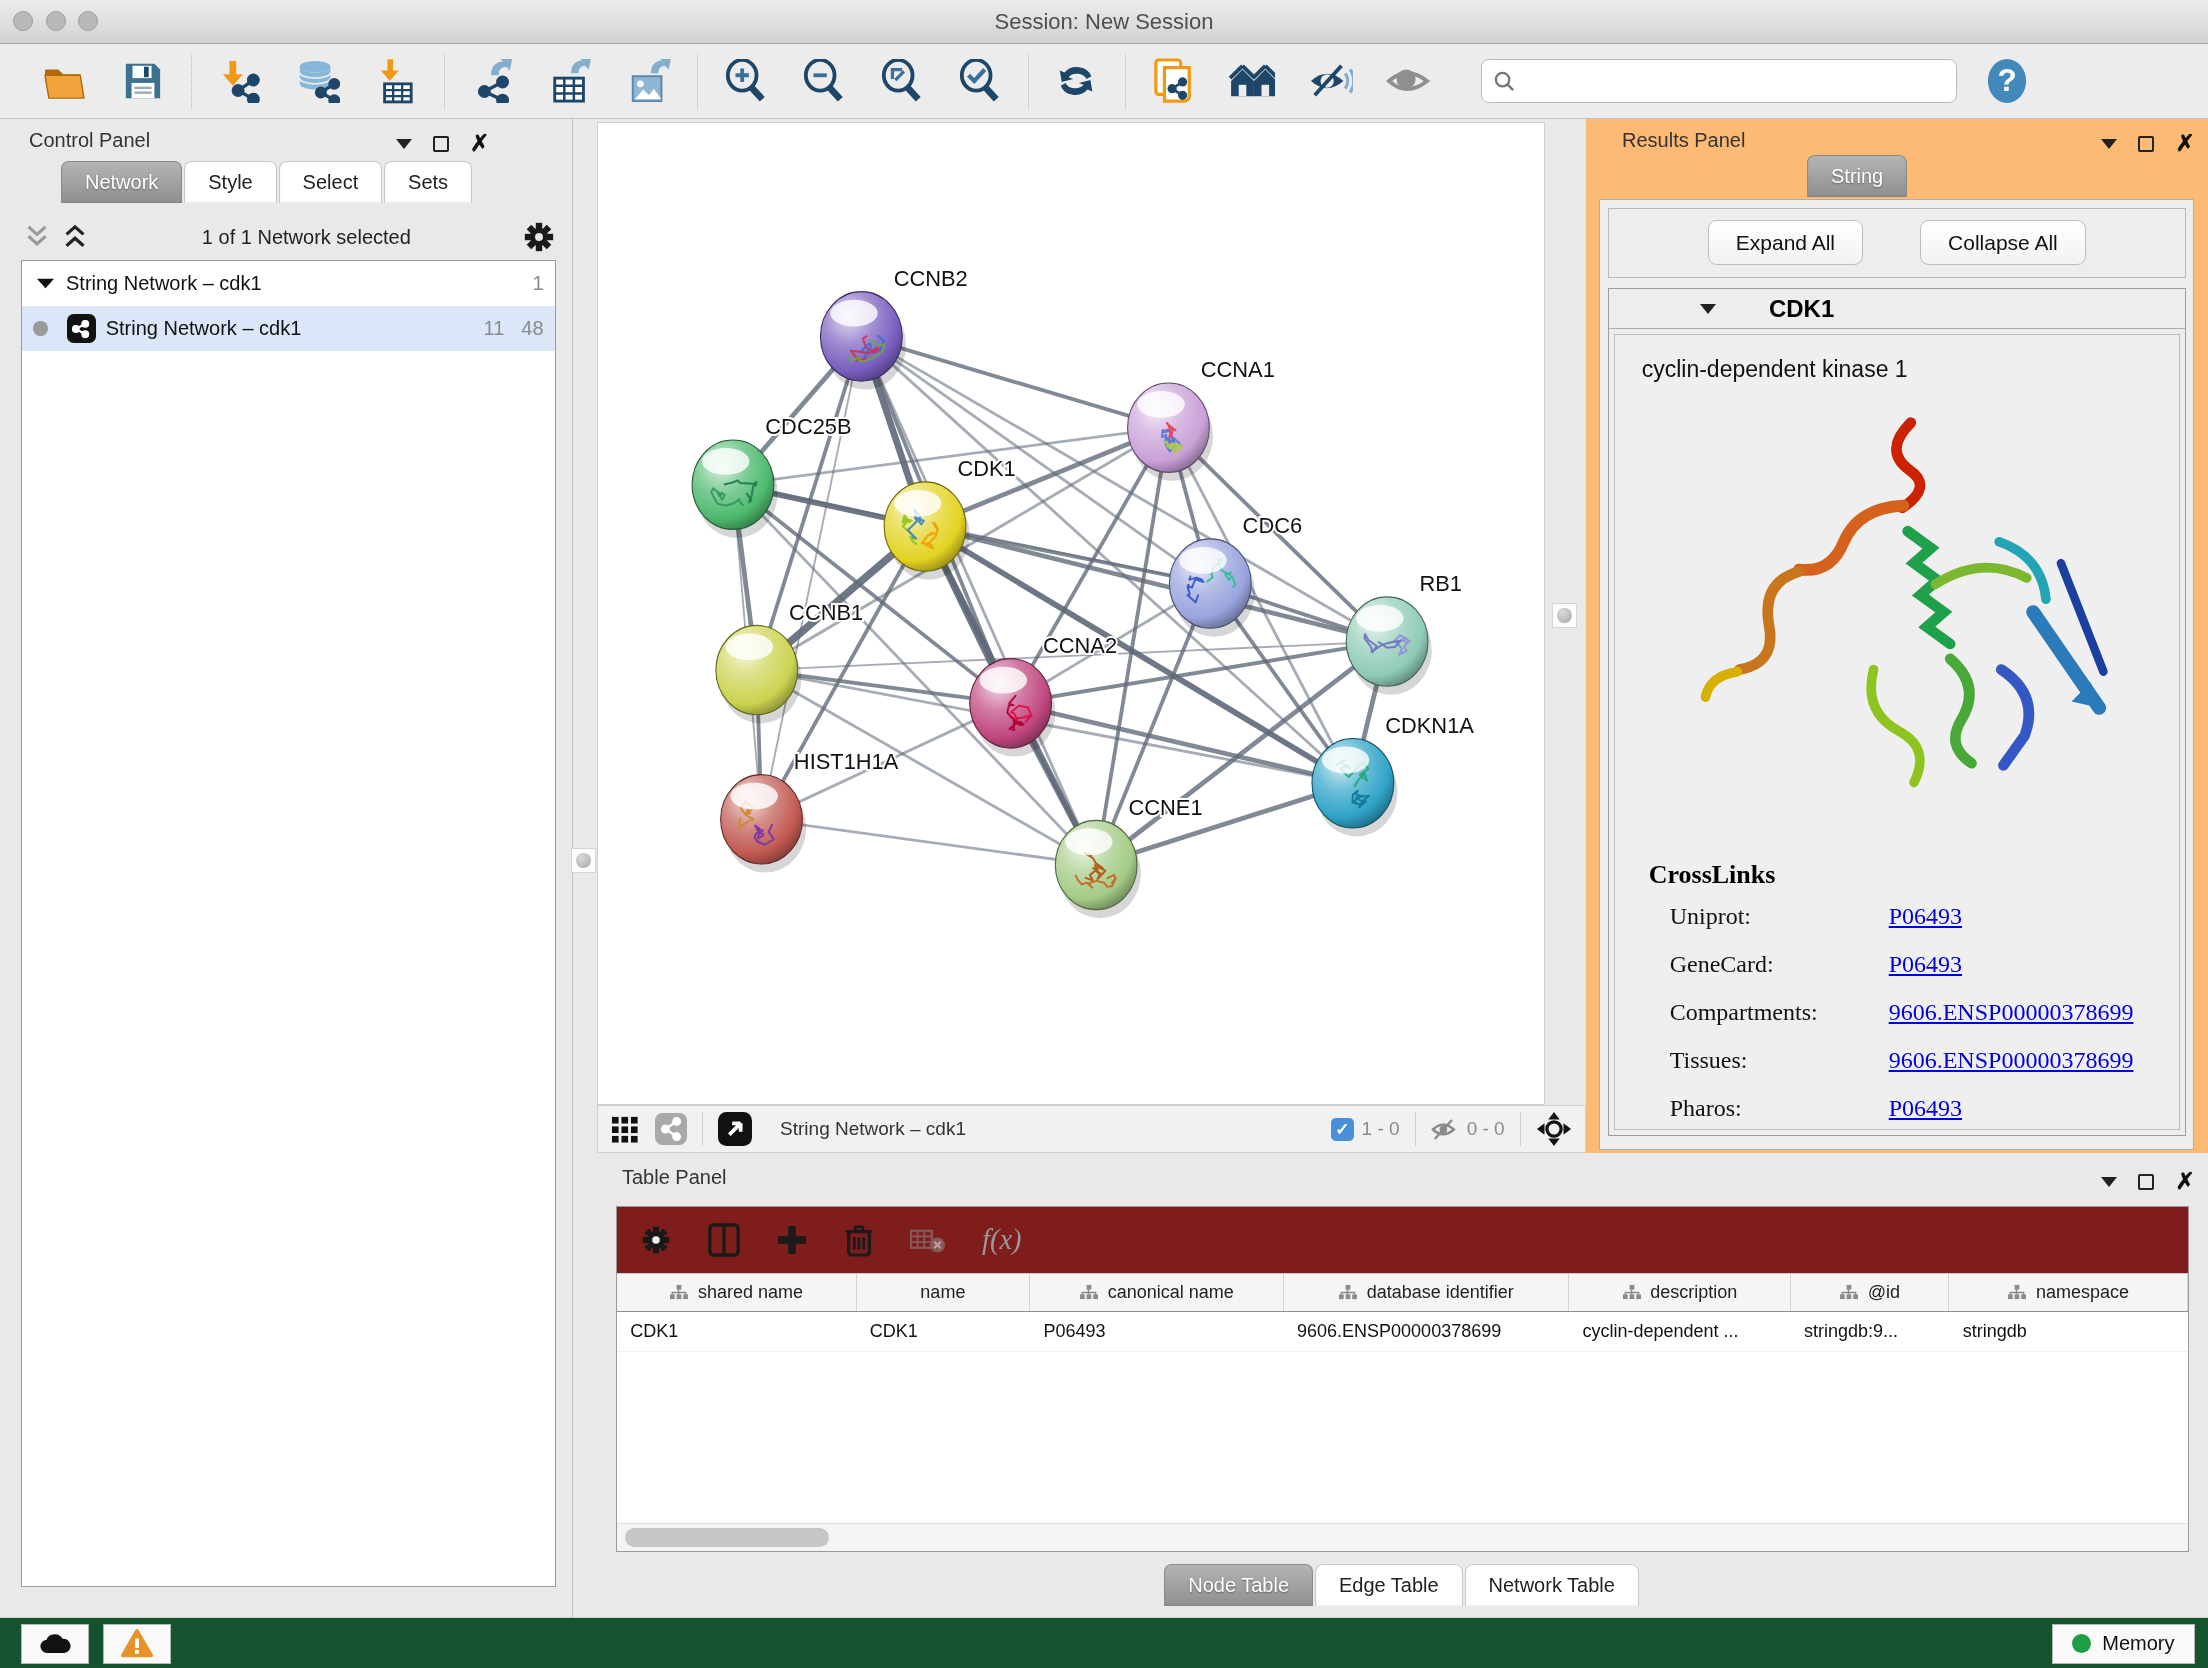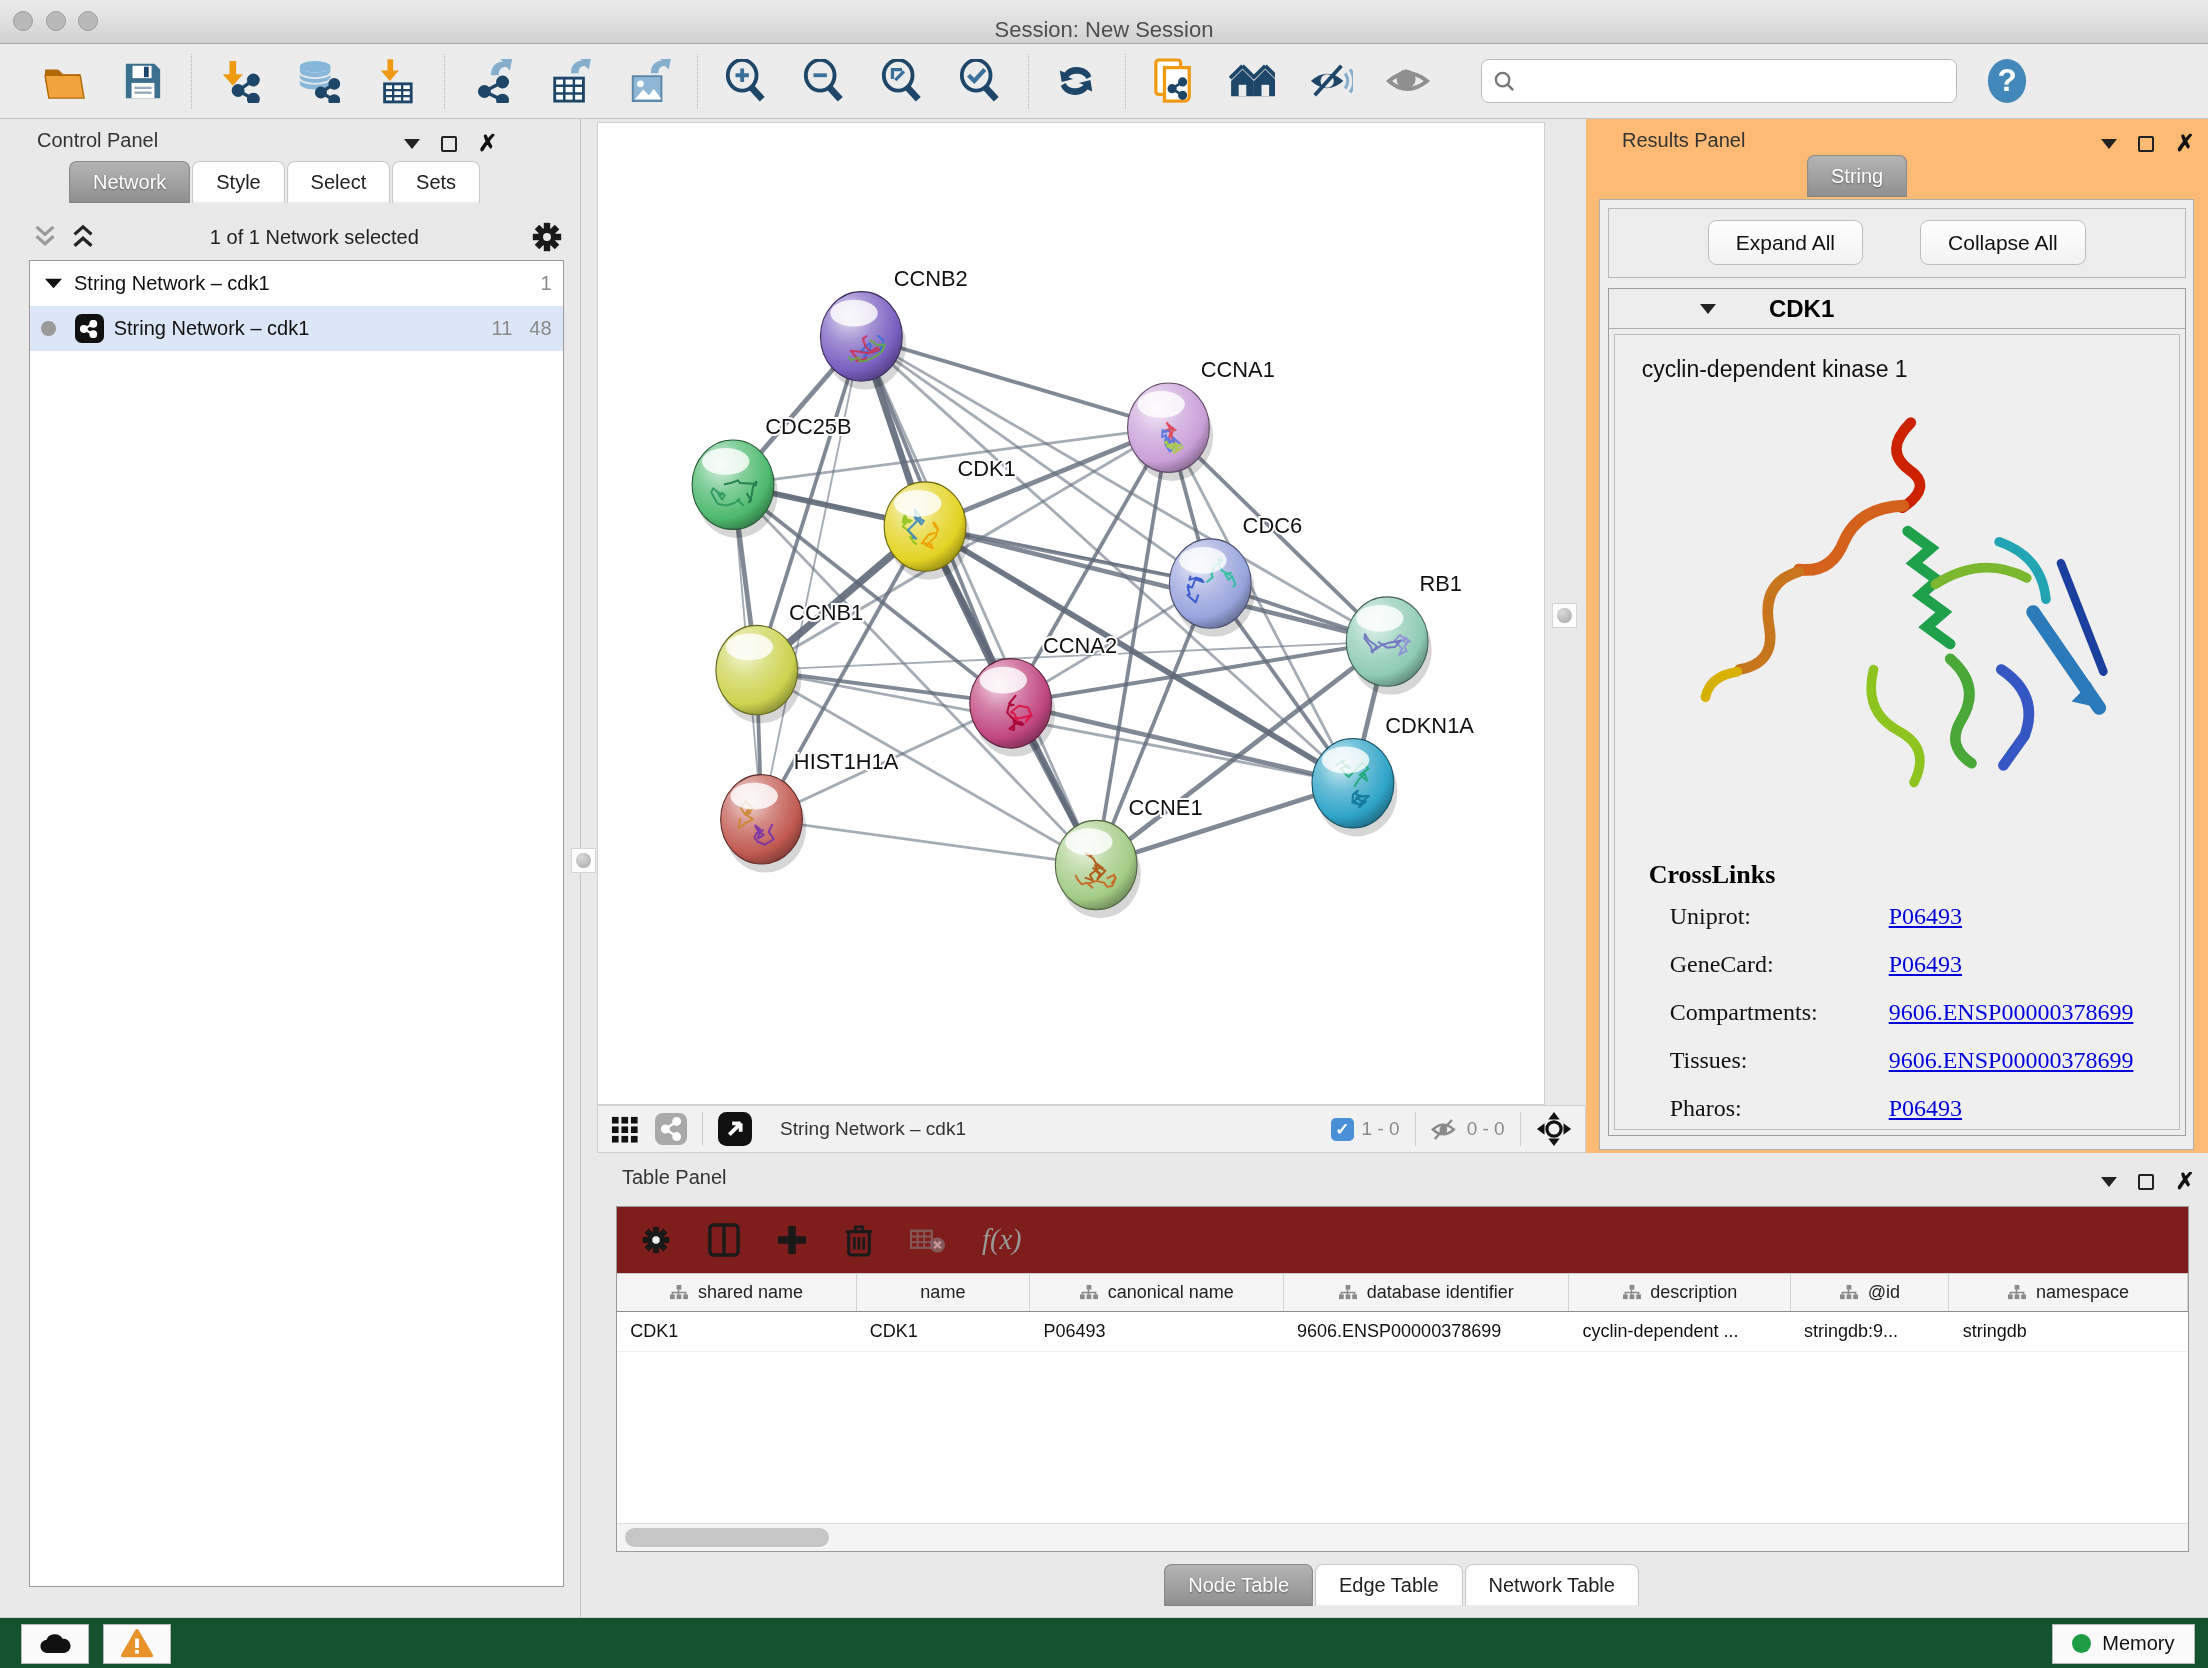--- a/index.html
+++ b/index.html
@@ -3,21 +3,21 @@
 <meta charset="utf-8">
 <style>
   * { margin:0; padding:0; box-sizing:border-box; }
   html,body { width:2208px; height:1668px; }
   body { font-family:"Liberation Sans", sans-serif; background:#e9e9e9; position:relative; overflow:hidden; }
   .abs { position:absolute; }
 
   
   .titlebar { left:0; top:0; width:2208px; height:44px;
     background:linear-gradient(#ececec,#d2d2d2); border-bottom:1px solid #a8a8a8;
-    display:flex; align-items:flex-end; justify-content:center; }
+    display:flex; align-items:center; justify-content:center; }
   .traffic { position:absolute; left:13.3px; top:11.4px; display:flex; gap:12.4px; }
   .traffic span { width:20px; height:20px; border-radius:50%; background:#b9b9b9; border:1px solid #9c9c9c; }
   .wtitle { font-size:22px; color:#4f4f4f; }
 
   
   .toolbar { left:0; top:44px; width:2208px; height:75px; background:#ececec;
     border-bottom:1px solid #c4c4c4; display:flex; align-items:center; padding:0 17px; }
   .tgroup { display:flex; align-items:center; gap:32px; padding:0 25px; }
   .tsep { width:0; height:55px; border-left:1.9px dotted #b7b7b7; }
   .tbtn { width:46px; height:46px; display:flex; align-items:center; justify-content:center; }
@@ -33,21 +33,21 @@
   .boxicon { width:16px; height:16px; border:2.9px solid #222; border-radius:1.9px; }
   .xicon { font-size:23px; font-weight:bold; color:#111; line-height:1; }
 
   .tabstrip { display:flex; }
   .tab { height:42px; padding:0 23px; display:flex; align-items:center; justify-content:center;
     font-size:20px; background:#fff; color:#222; border:1px solid #c9c9c9; border-bottom:none;
     border-radius:7.6px 7.6px 0 0; margin-right:1.9px; box-shadow:0 -1px 1.9px rgba(0,0,0,.08) inset; }
   .tab.sel { background:linear-gradient(#b4b4b4,#8f8f8f); color:#fff; text-shadow:0 1px 1.9px rgba(0,0,0,.4); border-color:#8b8b8b; }
 
   
-  .cpanel { left:12px; top:119px; width:569px; height:1498px; background:#e9e9e9; border-right:1px solid #c2c2c2; }
+  .cpanel { left:4px; top:119px; width:569px; height:1498px; background:#e9e9e9; border-right:1px solid #c2c2c2; }
   .cphead { position:absolute; left:25px; top:9.5px; right:95px; display:flex; }
   .cpctrl { position:absolute; left:392px; top:13.3px; }
   .cptabs { position:absolute; left:57px; top:42px; }
   .cprow { position:absolute; left:17px; top:95px; width:535px; height:46px; display:flex; align-items:center; }
   .cpstatus { flex:1; text-align:center; font-size:20px; color:#222; }
   .treebox { position:absolute; left:17px; top:141px; width:535px; height:1327px; background:#fff; border:1px solid #9a9a9a; }
   .trow { height:45px; display:flex; align-items:center; font-size:20px; color:#111; padding:0 11.4px; }
   .trow.sel { background:#dbe7f8; }
   .trow .num { color:#8a8a8a; margin-left:17px; }
   .shareapp { width:29.5px; height:29.5px; background:#111; border-radius:6.7px; display:flex; align-items:center; justify-content:center; margin:0 9.5px 0 13.3px; }

